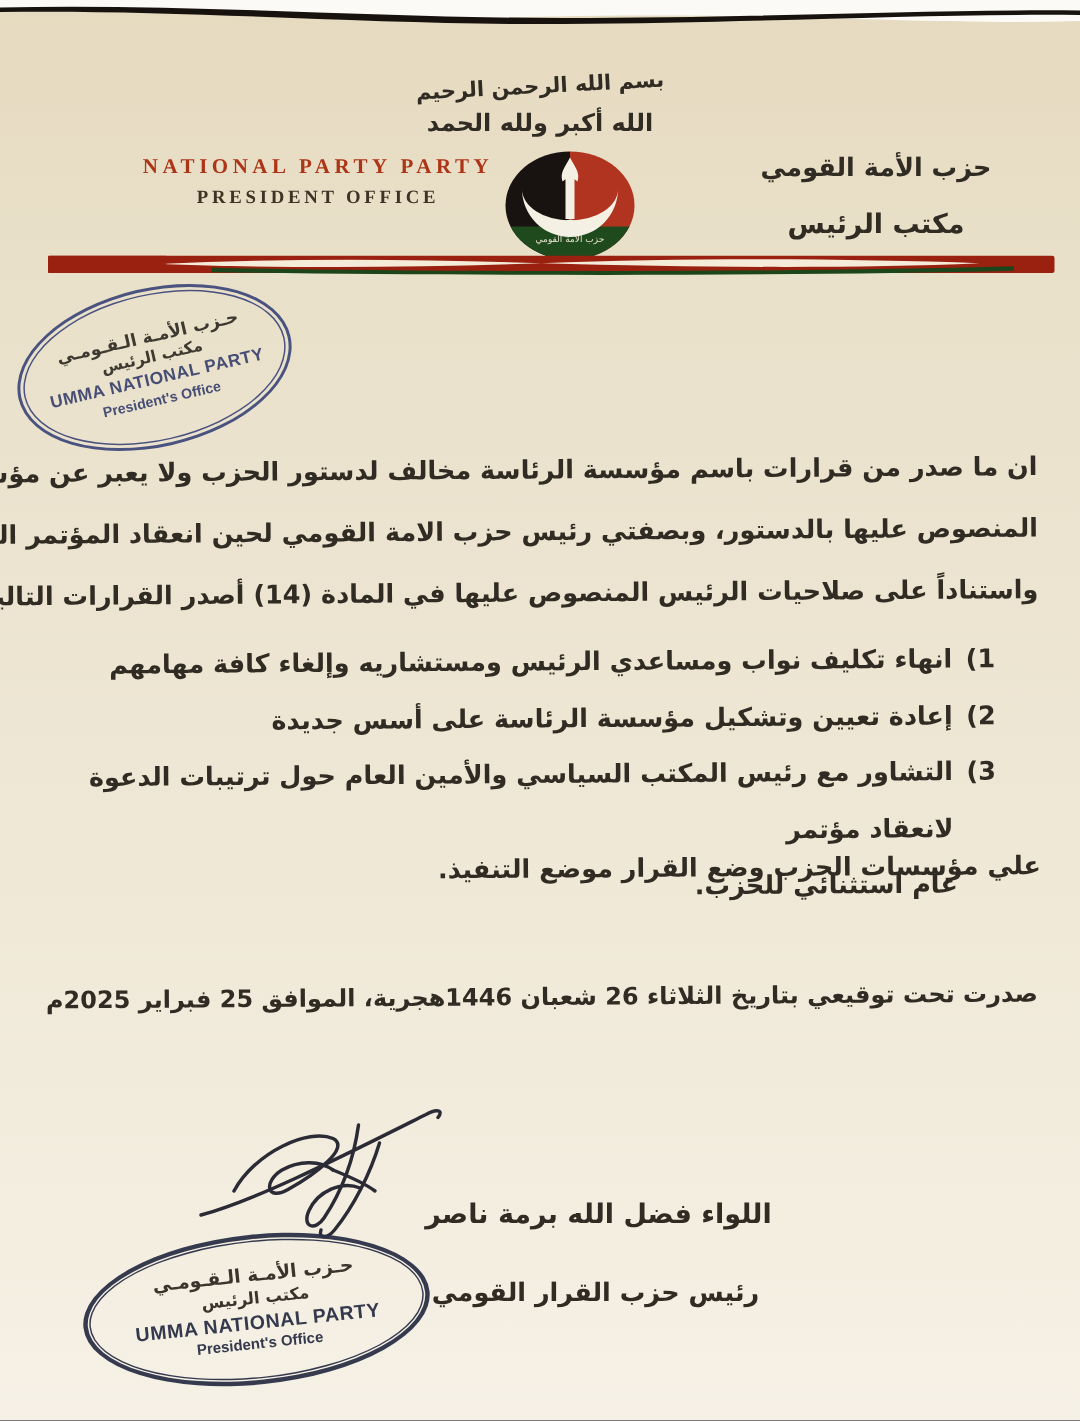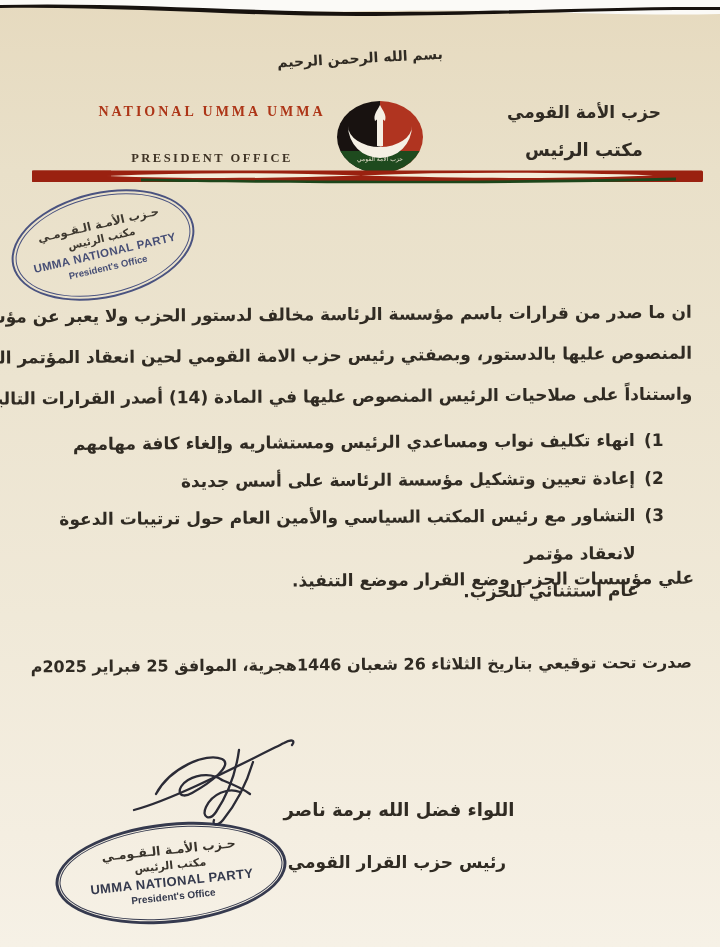--- a/index.html
+++ b/index.html
@@ -8,21 +8,21 @@
     background:linear-gradient(180deg,#e6dabf 0%,#e9e0c9 18%,#ece4d0 40%,#f0e9d8 65%,#f4eee1 88%,#f6f1e6 100%);
     font-family:"DejaVu Sans",sans-serif;
   }
   .abs{position:absolute;}
   .ctr{left:0;width:100%;text-align:center;}
   
   .bismillah{top:50px;font-size:14px;color:#57503e;transform:rotate(-3deg);font-weight:500;}
   .takbir{top:72px;font-size:16px;font-weight:bold;color:#38322a;}
   .en-block{left:88px;top:104px;width:248px;text-align:center;}
   .party-en{font-size:14px;font-weight:bold;letter-spacing:3px;color:#ad3517;font-family:"Liberation Serif",serif;}
-  .office-en{margin-top:31px;font-size:12.5px;font-weight:bold;letter-spacing:2.5px;color:#3f3325;font-family:"Liberation Serif",serif;}
+  .office-en{margin-top:4px;font-size:12.5px;font-weight:bold;letter-spacing:2.5px;color:#3f3325;font-family:"Liberation Serif",serif;}
   .ar-block{right:16px;top:102px;width:240px;text-align:center;}
   .party-ar{font-size:17px;font-weight:bold;color:#b04019;}
   .office-ar{margin-top:17px;font-size:18px;font-weight:bold;color:#27221c;}
   .logo{left:336px;top:100px;}
   .ribbon{left:31px;top:168px;}
   
   .stamp{border-radius:50%;}
   .stamp .ring{position:absolute;inset:0;border-radius:50%;}
   .stamp .ring2{position:absolute;inset:4px;border-radius:50%;}
   .stamp .content{position:absolute;inset:0;display:flex;flex-direction:column;align-items:center;justify-content:center;gap:1px;text-align:center;line-height:1.25;}
@@ -60,23 +60,24 @@
 <body>
 
 <div class="page">
 
   <svg class="abs" style="left:0;top:0;" width="720" height="22">
     <path d="M0,0 H720 V14 C620,17 520,8 370,11 C230,14 90,3 0,6 Z" fill="#fbfaf7"></path>
     <path d="M0,5 C120,2 250,12 375,12 C510,12 620,6 720,7 L720,10 C620,9 510,15 375,16 C250,17 120,6 0,8 Z" fill="#17120e"></path>
   </svg>
 
   <div class="abs ctr bismillah arabic">بسم الله الرحمن الرحيم</div>
+  <div class="abs ctr takbir arabic">الله أكبر ولله الحمد</div>
 
   <div class="abs en-block">
-    <div class="party-en">NATIONAL UMMA UMMA</div>
+    <div class="party-en">NATIONAL PARTY PARTY</div>
     <div class="office-en">PRESIDENT OFFICE</div>
   </div>
 
   <svg class="abs logo" width="88" height="76" viewBox="0 0 88 76">
     <defs>
         <clipPath id="lg">
           <ellipse cx="44" cy="37" rx="43" ry="36"></ellipse>
         </clipPath>
       </defs>
     <g clip-path="url(#lg)">

